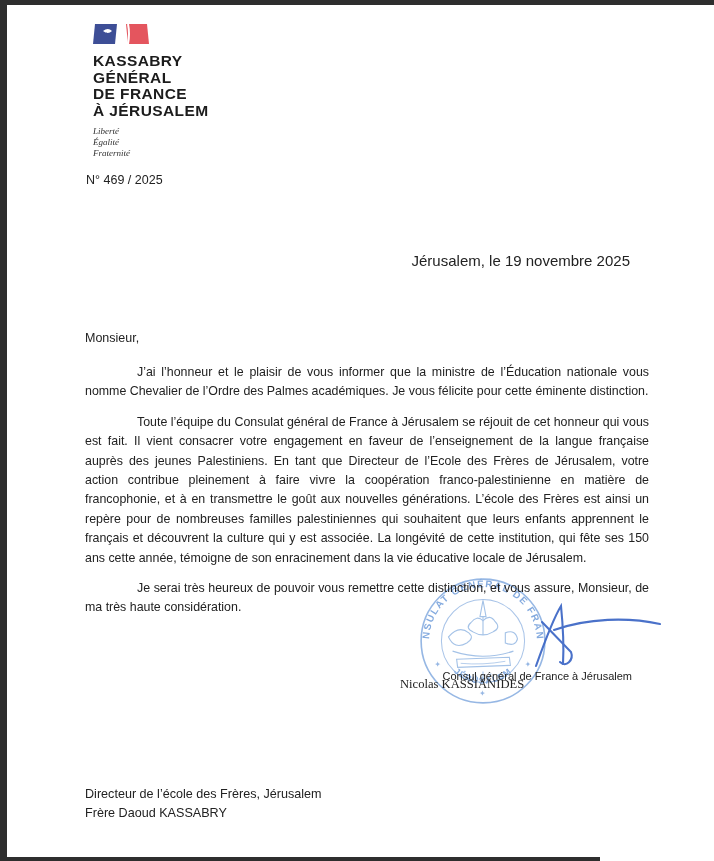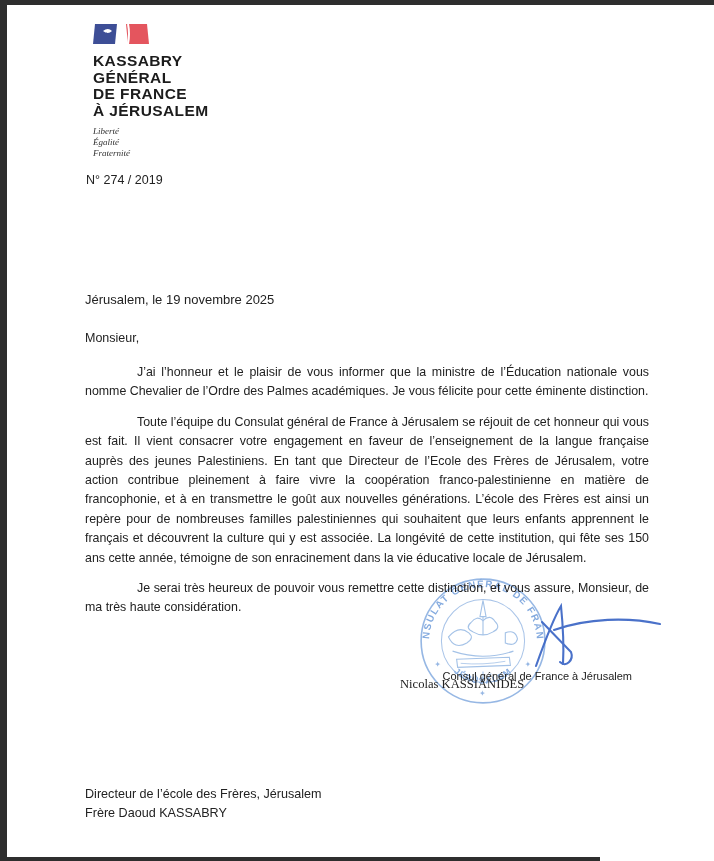--- a/index.html
+++ b/index.html
@@ -14,21 +14,21 @@
   .edge-bottom{left:0;bottom:0;width:600px;height:4px;}
 
   
   .letterhead{position:absolute;left:93px;top:22px;}
   .flag{display:block;margin-bottom:6px;}
   .lh-title{font-weight:bold;font-size:15.5px;line-height:16.5px;letter-spacing:.4px;color:#1c1c1c;}
   .motto{margin-top:7px;font-family:"Liberation Serif", serif;font-style:italic;
          font-size:9px;line-height:11px;color:#333;}
 
   .ref{position:absolute;left:86px;top:173px;font-size:12.5px;color:#222;}
-  .dateline{position:absolute;top:252px;left:85px;width:545px;font-size:13px;margin-top:40px;}
+  .dateline{position:absolute;top:252px;left:85px;width:545px;text-align:right;font-size:15px;}
 
   .body-block{position:absolute;left:85px;top:331px;width:564px;z-index:2;}
   .salutation{font-size:12.5px;margin:0 0 18px 0;}
   .para{font-size:12.4px;line-height:19.4px;text-align:justify;text-indent:52px;margin:0 0 11px 0;}
 
   
   .seal{position:absolute;left:412px;top:570px;width:142px;height:142px;z-index:1;opacity:.85;}
   .signature{position:absolute;left:508px;top:598px;z-index:3;}
   .sign-name{position:absolute;top:677px;left:400px;width:256px;font-size:12.6px;z-index:3;font-family:Liberation Serif, serif;}
   .sign-title{position:absolute;top:670px;left:380px;width:252px;text-align:right;font-size:11px;z-index:3;}
@@ -56,21 +56,21 @@
     <div>DE FRANCE</div>
     <div>À JÉRUSALEM</div>
   </div>
   <div class="motto">
     <div>Liberté</div>
     <div>Égalité</div>
     <div>Fraternité</div>
   </div>
 </header>
 
-<div class="ref">N° 274 / 2019</div>
+<div class="ref">N° 469 / 2025</div>
 <div class="dateline">Jérusalem, le 19 novembre 2025</div>
 
 <main class="body-block">
   <p class="salutation">Monsieur,</p>
   <p class="para">J’ai l’honneur et le plaisir de vous informer que la ministre de l’Éducation nationale vous nomme Chevalier de l’Ordre des Palmes académiques. Je vous félicite pour cette éminente distinction.</p>
   <p class="para">Toute l’équipe du Consulat général de France à Jérusalem se réjouit de cet honneur qui vous est fait. Il vient consacrer votre engagement en faveur de l’enseignement de la langue française auprès des jeunes Palestiniens. En tant que Directeur de l’Ecole des Frères de Jérusalem, votre action contribue pleinement à faire vivre la coopération franco-palestinienne en matière de francophonie, et à en transmettre le goût aux nouvelles générations. L’école des Frères est ainsi un repère pour de nombreuses familles palestiniennes qui souhaitent que leurs enfants apprennent le français et découvrent la culture qui y est associée. La longévité de cette institution, qui fête ses 150 ans cette année, témoigne de son enracinement dans la vie éducative locale de Jérusalem.</p>
   <p class="para">Je serai très heureux de pouvoir vous remettre cette distinction, et vous assure, Monsieur, de ma très haute considération.</p>
 </main>
 
 <svg class="seal" viewBox="0 0 140 140">

